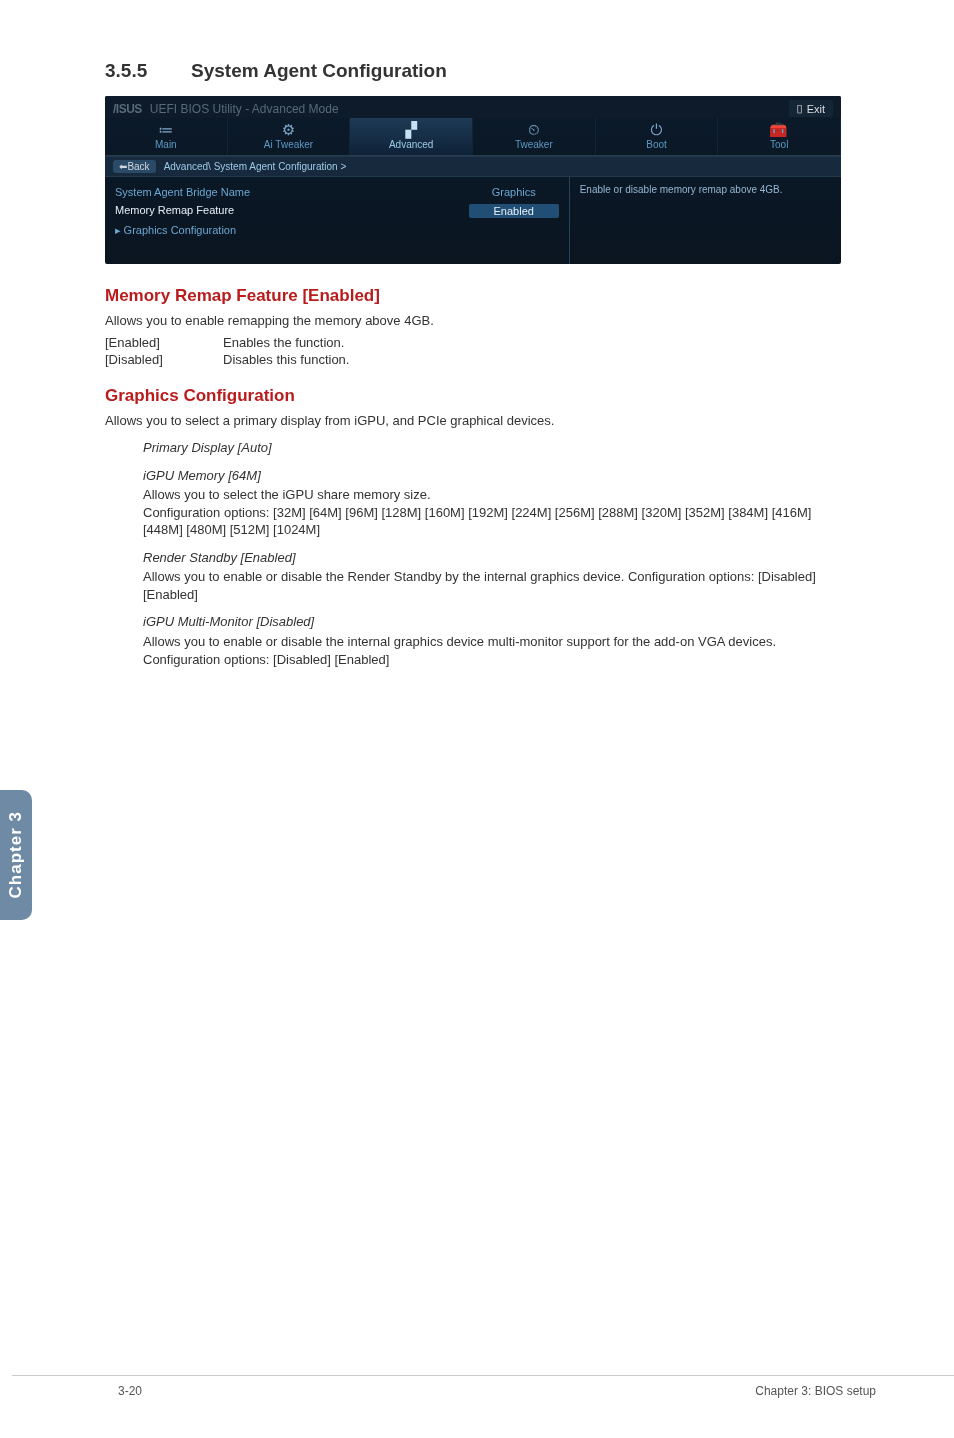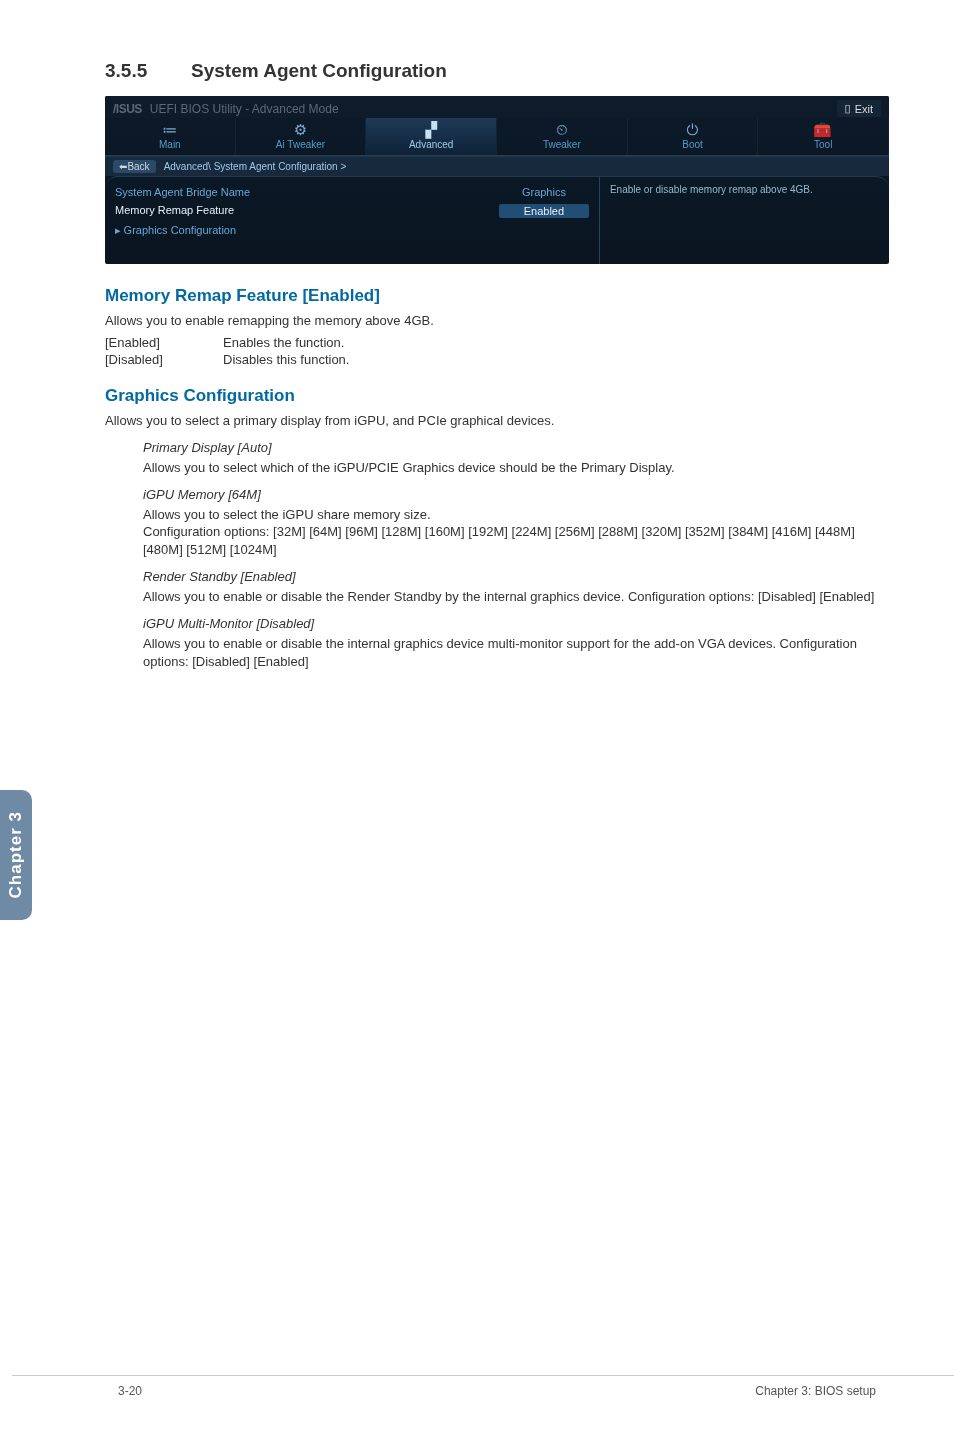--- a/index.html
+++ b/index.html
@@ -6,21 +6,21 @@
   body {
     font-family: Arial, Helvetica, sans-serif;
     background: #ffffff;
     width: 954px;
     margin: 0 auto;
     color: #333;
     position: relative;
     min-height: 1438px;
   }
   .content {
-    padding: 60px 65px 40px 105px;
+    padding: 60px 113px 40px 105px;
   }
   h2.section-num {
     font-size: 19px;
     font-weight: bold;
     color: #333;
     margin-bottom: 14px;
   }
   .section-num .num { display: inline-block; width: 86px; }
   .bios-img {
     width: 100%;
@@ -93,21 +93,20 @@
     padding: 1px 6px;
     background: #2a4a68;
     border-radius: 3px;
     font-size: 10px;
     color: #cfd8dc;
   }
   .bios-body {
     display: flex;
     border-top: 1px solid #24384c;
     min-height: 88px;
-    border-radius: 13px;
   }
   .bios-left { flex: 1 1 63%; padding: 6px 10px; }
   .bios-right {
     flex: 1 1 37%;
     border-left: 1px solid #28435c;
     padding: 6px 10px;
     font-size: 10px;
     color: #95b7d2;
   }
   .opt-row { display: flex; justify-content: space-between; padding: 3px 0; font-size: 11px; color: #6ba6d2;}
@@ -121,21 +120,21 @@
     color: #e7f0f8;
     padding: 1px 10px;
     border-radius: 2px;
   }
   .hidden-right-note { font-size: 10px; line-height: 1.3;}
   
   h3.subhead {
     font-size: 17px;
     font-weight: bold;
     margin: 18px 0 6px;
-    color: #0369a1;
+    color: #b91c1c;
   }
   p.body {
     font-size: 13px;
     line-height: 1.35;
     margin-bottom: 4px;
     color: #333;
   }
   table.kv {
     font-size: 13px;
     margin-top: 2px;
@@ -260,21 +259,20 @@
           <td>Disables this function.</td>
         </tr>
   </tbody>
     </table>
 
   <h3 class="subhead">Graphics Configuration</h3>
   <p class="body">Allows you to select a primary display from iGPU, and PCIe graphical devices.</p>
 
   <div class="indent">
     <p class="ital">Primary Display [Auto]</p>
-    <p>Allows you to select which of the iGPU/PCIE Graphics device should be the Primary Display.</p>
 
     <p class="ital">iGPU Memory [64M]</p>
     <p>Allows you to select the iGPU share memory size.</p>
     <p>Configuration options: [32M] [64M] [96M] [128M] [160M] [192M] [224M] [256M] [288M] [320M] [352M] [384M] [416M] [448M] [480M] [512M] [1024M]</p>
 
     <p class="ital">Render Standby [Enabled]</p>
     <p>Allows you to enable or disable the Render Standby by the internal graphics device. Configuration options: [Disabled] [Enabled]</p>
 
     <p class="ital">iGPU Multi-Monitor [Disabled]</p>
     <p>Allows you to enable or disable the internal graphics device multi-monitor support for the add-on VGA devices. Configuration options: [Disabled] [Enabled]</p>

